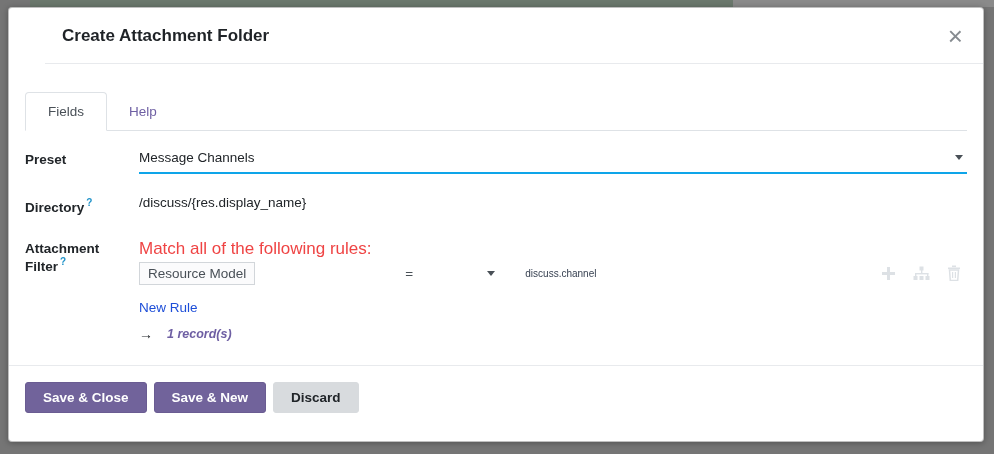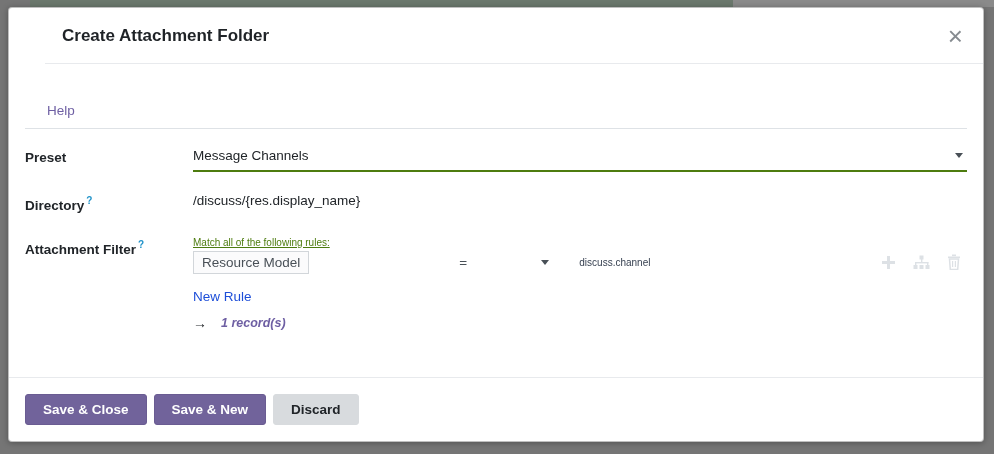--- a/index.html
+++ b/index.html
@@ -34,53 +34,53 @@
     font-size:13.5px; padding:11px 22px; cursor:pointer; background:none; border:none;
     color:#6e5fa3; margin-bottom:-1px;
   }
   .nav-tab.active {
     color:#495057; background:#fff; border:1px solid #dee2e6; border-bottom:1px solid #fff;
     border-radius:4px 4px 0 0;
   }
 
   .form-area { margin-top:19px; }
   .form-row { display:flex; align-items:flex-start; margin-bottom:18px; }
-  .form-label { width:168px; flex:none; font-size:13.5px; font-weight:700; color:#212529; padding-top:2px; }
+  .form-label { width:114px; flex:none; font-size:13.5px; font-weight:700; color:#212529; padding-top:2px; }
   .help-sup { color:#2193c9; font-size:10px; vertical-align:super; margin-left:2px; font-weight:700; }
   .form-value { flex:1 1 auto; font-size:13.5px; color:#212529; }
 
   .select-field {
     display:flex; align-items:center; padding-bottom:7px;
-    border-bottom:2px solid #4d7c0f; cursor:pointer;
+    border-bottom:2px solid #0ea5e9; cursor:pointer;
   }
   .caret { width:0; height:0; border-left:4px solid transparent; border-right:4px solid transparent; border-top:5px solid #495057; }
   .select-field .caret { margin-left:auto; margin-right:4px; }
 
   .row-directory { margin-top:21px; margin-bottom:24px; }
 
-  .match-text { color:#4d7c0f; font-size:10px;text-decoration:underline; }
+  .match-text { color:#ef4444; font-size:17px; }
   .rule-row { display:flex; align-items:center; margin-top:3px; }
   .field-chip {
     border:1px solid #d2d6da; background:#fbfbfc; color:#495057;
     padding:3px 8px; font-size:13.5px; cursor:pointer;
   }
   .operator { display:flex; align-items:center; width:90px; margin-left:150px; cursor:pointer; }
   .operator-value { font-size:13.5px; color:#495057; }
   .operator .caret { margin-left:auto; }
   .rule-value { margin-left:30px; font-size:10px; color:#374151; cursor:text; }
   .rule-icons { margin-left:auto; display:flex; align-items:center; gap:17px; padding-right:6px; }
   .rule-icons svg { display:block; cursor:pointer; }
 
   .new-rule { display:inline-block; margin-top:15px; color:#1d4ed8; font-size:13.5px; cursor:pointer;text-align:right; }
   .records-row { display:flex; align-items:center; margin-top:11px; }
   .arrow-glyph { font-size:14px; font-weight:700; color:#212529; }
   .record-count { margin-left:14px; color:#6e5fa3; font-size:12.5px; font-weight:700; cursor:pointer;font-style:italic; }
 
   .modal-footer {
-    position:absolute; left:0; right:0; bottom:0; height:64px;
+    position:absolute; left:0; right:0; bottom:12px; height:64px;
     border-top:1px solid #e8eaed; display:flex; align-items:center; gap:7px; padding:0 16px;
   }
   .btn { font-family:inherit; font-size:13.5px; font-weight:700; padding:7px 17px; border-radius:3px; cursor:pointer; border:1px solid transparent; }
   .btn-primary { background:#71639b; border-color:#6a5c92; color:#ffffff; }
   .btn-secondary { background:#d8dbde; border-color:#d8dbde; color:#212529; }
 </style>
 </head>
 <body>
 
 <div class="backdrop-strip-green"></div>
@@ -89,20 +89,21 @@
 <div class="modal">
 
   <div class="modal-header">
     <div class="modal-title">Create Attachment Folder</div>
     <button class="close-btn">×</button>
   </div>
 
   <div class="modal-body">
 
     <div class="nav-tabs">
+      <button class="nav-tab active">Fields</button>
       <button class="nav-tab">Help</button>
     </div>
 
     <div class="form-area">
 
       <div class="form-row">
         <div class="form-label">Preset</div>
         <div class="form-value">
           <div class="select-field">
             <span>Message Channels</span>

